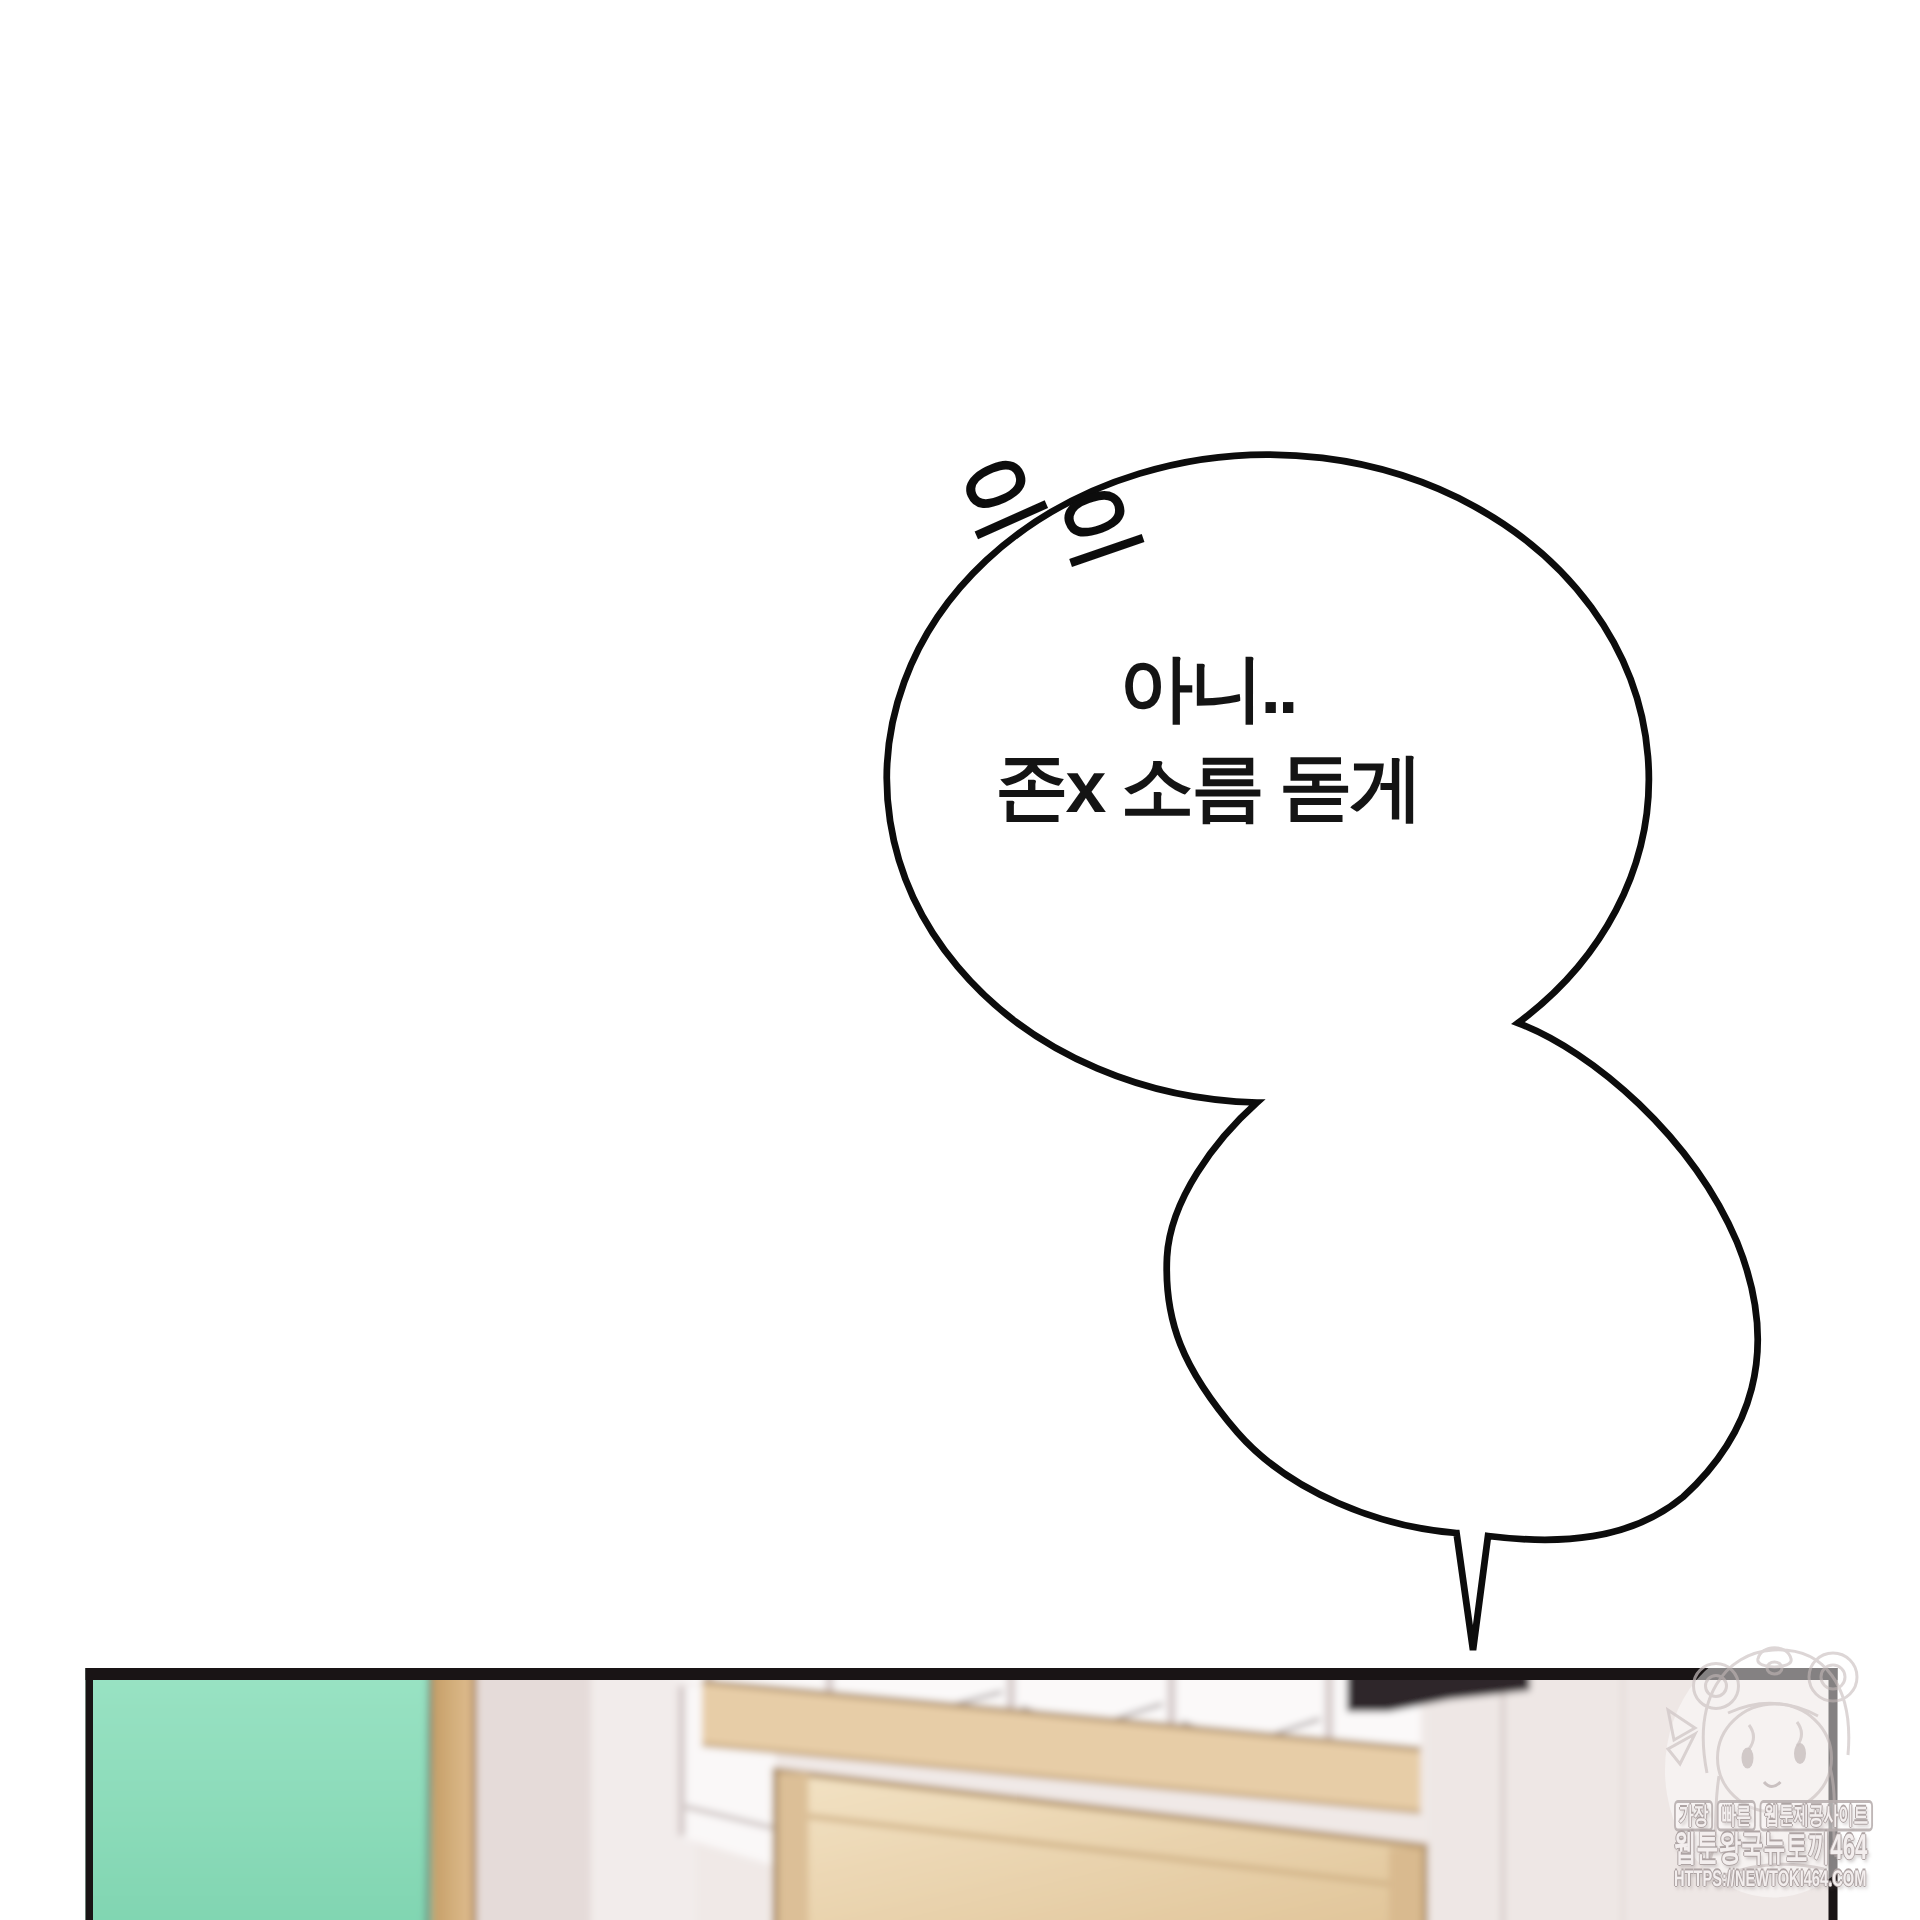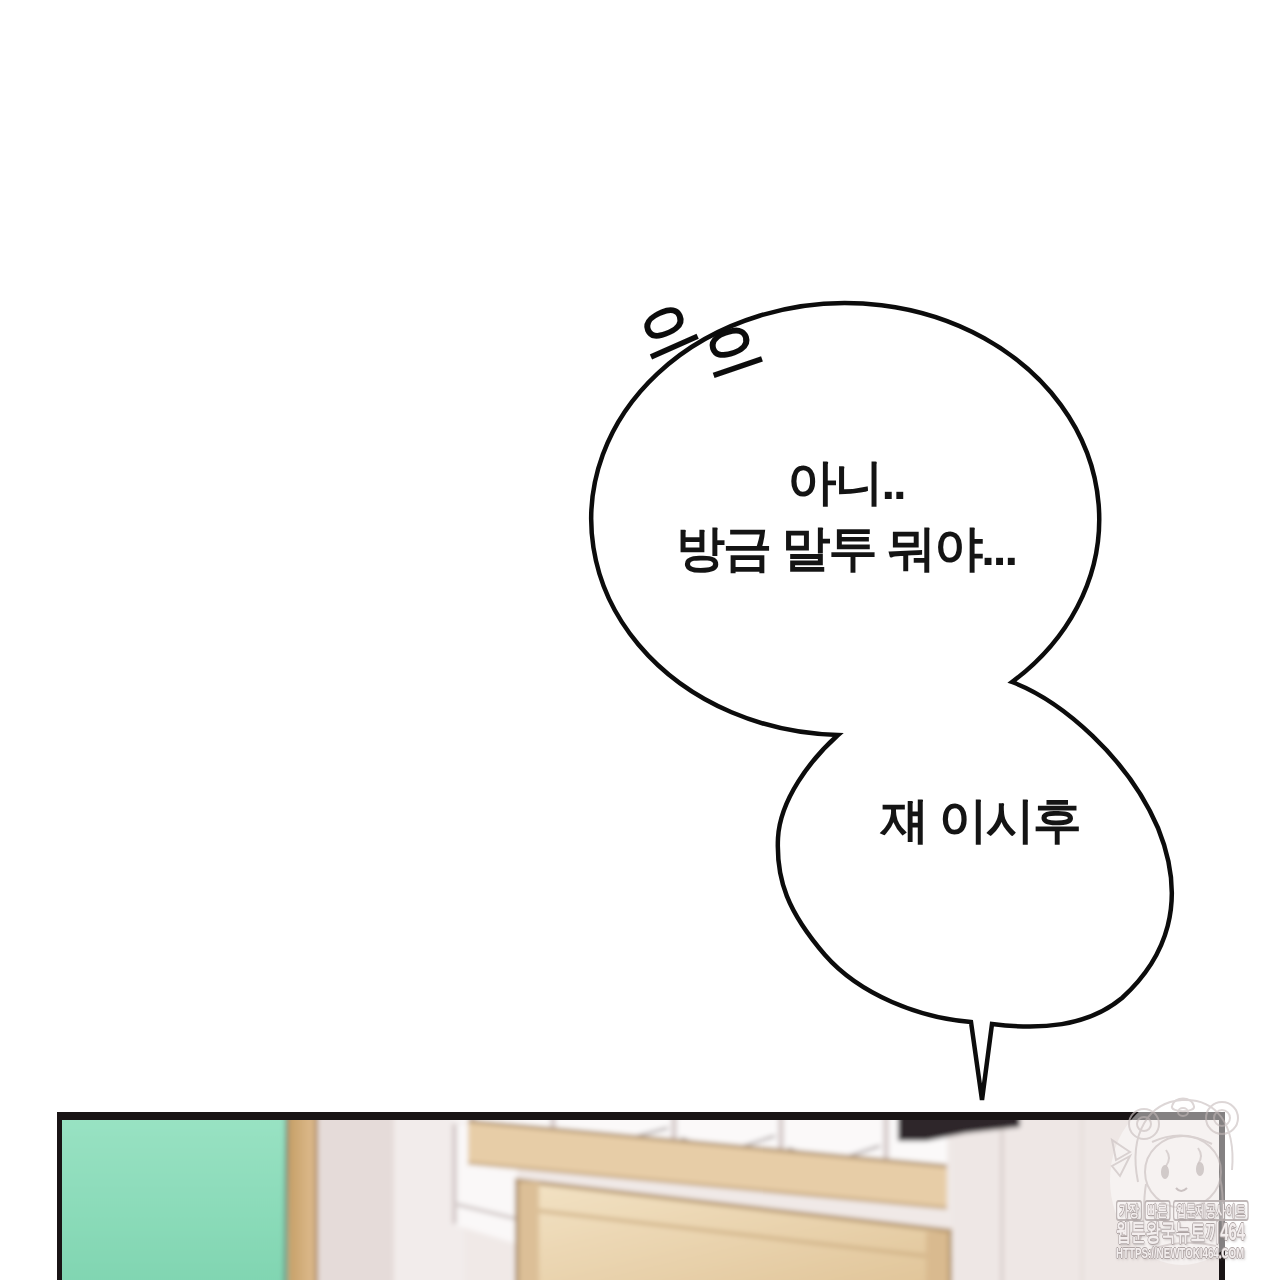--- a/index.html
+++ b/index.html
@@ -166,27 +166,26 @@
         <ellipse cx="1165" cy="1172" rx="4" ry="7"></ellipse>
         <ellipse cx="1200" cy="1169" rx="4" ry="7"></ellipse>
       </g>
       <path d="M1176 1188 Q 1181 1194 1187 1188" stroke="#c4bbbb" stroke-width="2" fill="none"></path>
     </g>
   </svg>
 
   <span id="sfx-1" class="sfx">으</span>
   <span id="sfx-2" class="sfx">으</span>
 
-  <div id="bubble1-text" class="btext" style="left:576px;top:426px;width:540px;margin-top:23px;">
+  <div id="bubble1-text" class="btext" style="left:535px;top:426px;width:540px;">
     <div class="bline">아니..</div>
-    <div class="bline">방금 말투 뭐야...</div>
+    <div class="bline">존x 소름 돋게</div>
   </div>
 
   <div id="bubble2-text" class="btext" style="left:760px;top:786px;width:440px;">
-    <div class="bline">쟤 이시후</div>
   </div>
 
   <div id="wm-line1" class="wm-line">
     <span class="wm-box">가장</span><span class="wm-box">빠른</span><span class="wm-box">웹툰제공사이트</span>
   </div>
   <div id="wm-line2" class="wm-line">웹툰왕국뉴토끼464</div>
   <div id="wm-line3" class="wm-line">HTTPS://NEWTOKI464.COM</div>
 
 </div>
 

